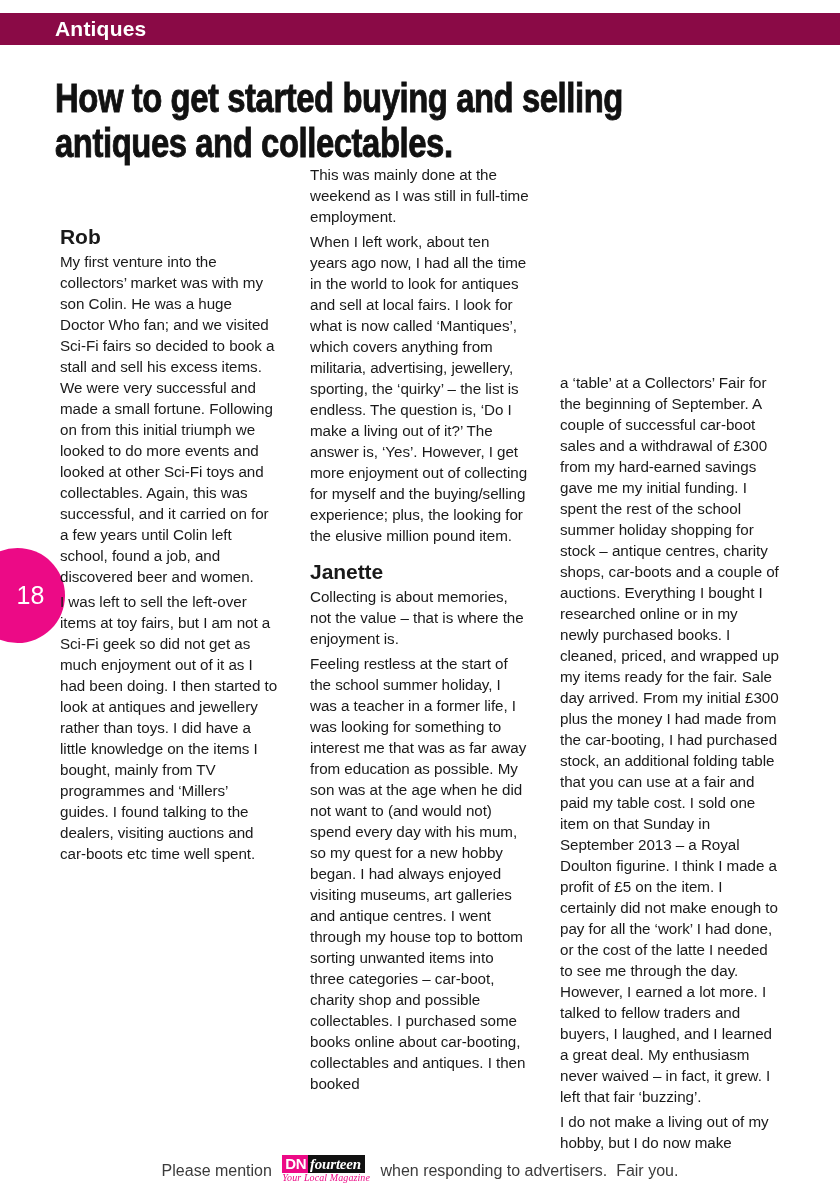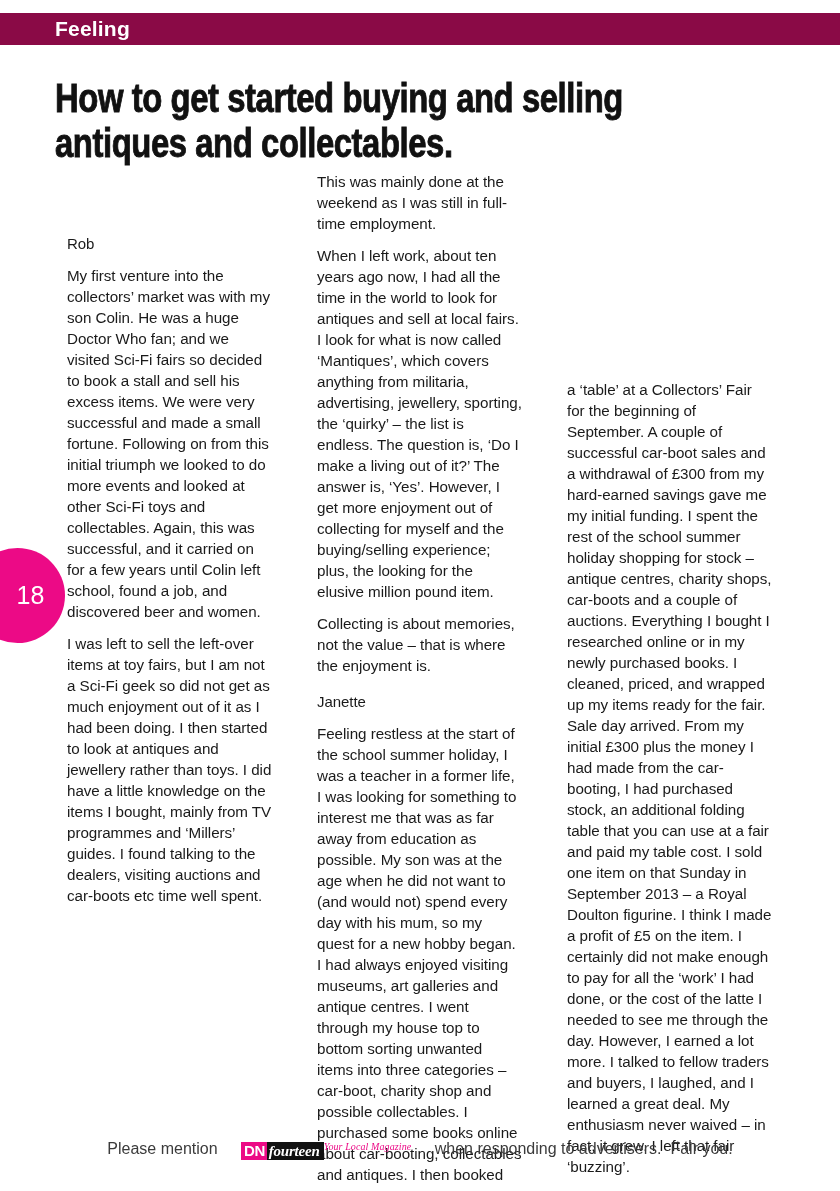--- a/index.html
+++ b/index.html
@@ -86,48 +86,48 @@
     line-height: 21.0px;
     color: #1a1a1a;
     text-align: left;
     letter-spacing: -0.05px;
   }
   #column-1 { left: 56px;  top: 222px; width: 227px; }
   #column-2 { left: 306px; top: 160px; width: 227px; }
   #column-3 { left: 556px; top: 368px; width: 227px; }
 
   .col-heading {
-    font-weight: normal;
-    font-size: 15px;
+    font-weight: bold;
+    font-size: 21px;
     line-height: 21px;
   }
   .col-para {
-    margin: 11px;
+    margin: 4px;
   }
   .col-para.spaced-before {
     margin-top: 15px;
   }
 
   
   #footer {
     position: absolute;
     left: 0;
     top: 1140px;
     width: 840px;
     height: 40px;
     display: flex;
-    align-items: flex-start;
+    align-items: flex-end;
     justify-content: center;
-    gap: 19px;
+    gap: 6px;
     font-size: 16px;
     color: #3b3b3b;
   }
   #footer-logo {
     display: inline-flex;
-    flex-direction: row;
+    flex-direction: column;
     align-items: stretch;
     position: relative;
     top: 2px;
   }
   #footer-logo-row {
     display: flex;
     align-items: stretch;
     height: 18px;
   }
   #logo-dn {
@@ -161,40 +161,40 @@
     letter-spacing: 0.1px;
   }
   .footer-text {
     white-space: pre;
   }
 </style>
 </head>
 <body>
 
 <div id="category-bar">
-  <div id="category-label">Feeling</div>
+  <div id="category-label">Antiques</div>
 </div>
 
 <h1 id="headline">How to get started buying and selling antiques and collectables.</h1>
 
 <div id="page-badge">
   <div id="page-badge-number">18</div>
 </div>
 
 <div id="column-1" class="column">
   <p class="col-para col-heading">Rob</p>
   <p class="col-para">My first venture into the collectors’ market was with my son Colin.  He was a huge Doctor Who fan; and we visited Sci-Fi fairs so decided to book a stall and sell his excess items.  We were very successful and made a small fortune. Following on from this initial triumph we looked to do more events and looked at other Sci-Fi toys and collectables. Again, this was successful, and it carried on for a few years until Colin left school, found a job, and discovered beer and women.</p>
   <p class="col-para">I was left to sell the left-over items at toy fairs, but I am not a Sci-Fi geek so did not get as much enjoyment out of it as I had been doing.  I then started to look at antiques and jewellery rather than toys. I did have a little knowledge on the items I bought, mainly from TV programmes and ‘Millers’ guides.  I found talking to the dealers, visiting auctions and car-boots etc time well spent.</p>
 </div>
 
 <div id="column-2" class="column">
   <p class="col-para">This was mainly done at the weekend as I was still in full-time employment.</p>
   <p class="col-para">When I left work, about ten years ago now, I had all the time in the world to look for antiques and sell at local fairs.  I look for what is now called ‘Mantiques’, which covers anything from militaria, advertising, jewellery, sporting, the ‘quirky’ – the list is endless. The question is, ‘Do I make a living out of it?’  The answer is, ‘Yes’.  However, I get more enjoyment out of collecting for myself and the buying/selling experience; plus, the looking for the elusive million pound item.</p>
+  <p class="col-para col-heading spaced-before">Janette</p>
   <p class="col-para">Collecting is about memories, not the value – that is where the enjoyment is.</p>
-  <p class="col-para col-heading spaced-before">Janette</p>
   <p class="col-para">Feeling restless at the start of the school summer holiday, I was a teacher in a former life, I was looking for something to interest me that was as far away from education as possible.  My son was at the age when he did not want to (and would not) spend every day with his mum, so my quest for a new hobby began.  I had always enjoyed visiting museums, art galleries and antique centres.  I went through my house top to bottom sorting unwanted items into three categories – car-boot, charity shop and possible collectables.  I purchased some books online about car-booting, collectables and antiques.  I then booked</p>
 </div>
 
 <div id="column-3" class="column">
   <p class="col-para">a ‘table’ at a Collectors’ Fair for the beginning of September. A couple of successful car-boot sales and a withdrawal of £300 from my hard-earned savings gave me my initial funding.  I spent the rest of the school summer holiday shopping for stock – antique centres, charity shops, car-boots and a couple of auctions.  Everything I bought I researched online or in my newly purchased books. I cleaned, priced, and wrapped up my items ready for the fair. Sale day arrived.  From my initial £300 plus the money I had made from the car-booting, I had purchased stock, an additional folding table that you can use at a fair and paid my table cost.  I sold one item on that Sunday in September 2013 – a Royal Doulton figurine.  I think I made a profit of £5 on the item.  I certainly did not make enough to pay for all the ‘work’ I had done, or the cost of the latte I needed to see me through the day.  However, I earned a lot more.  I talked to fellow traders and buyers, I laughed, and I learned a great deal.  My enthusiasm never waived – in fact, it grew.  I left that fair ‘buzzing’.</p>
   <p class="col-para">I do not make a living out of my hobby, but I do now make</p>
 </div>
 
 <div id="footer">
   <span class="footer-text">Please mention </span>

